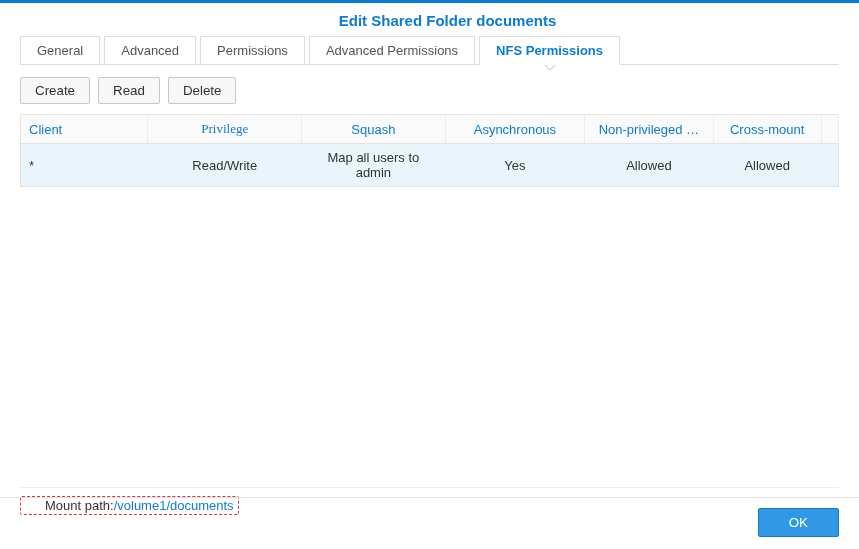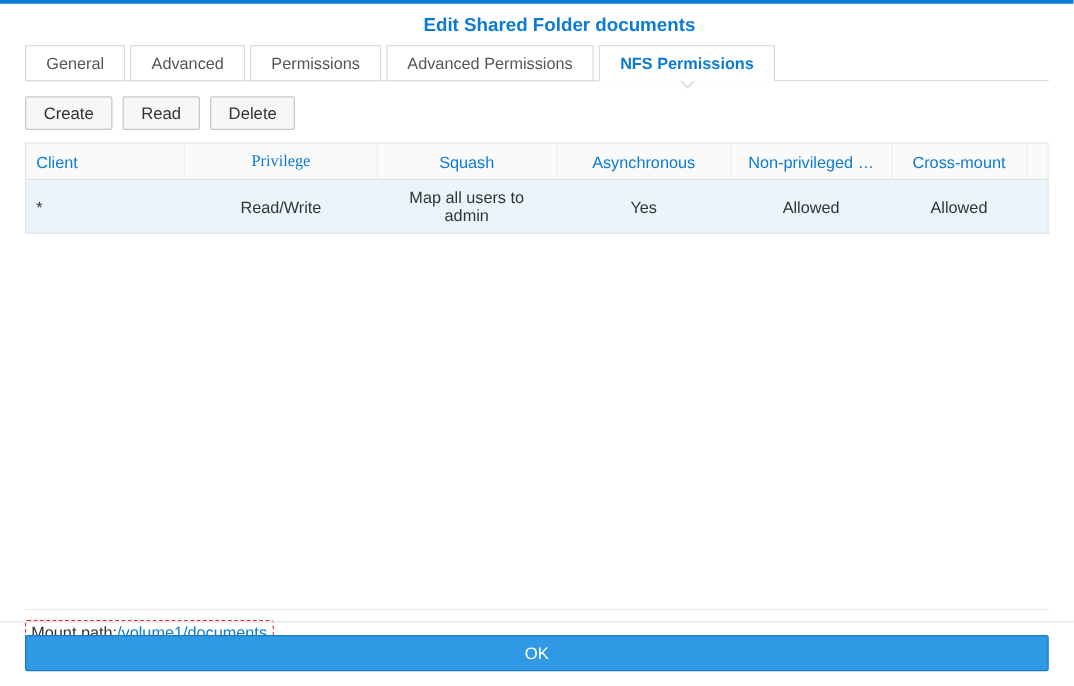--- a/index.html
+++ b/index.html
@@ -27,23 +27,23 @@
   .table td { padding: 6px 8px; background: #eaf4fb; text-align: center; }
   .table td:first-child { text-align: left; }
   .col-client { width: 126px; }
   .col-priv { width: 152px; font-family: Liberation Serif, serif; }
   .col-squash { width: 142px; }
   .col-async { width: 138px; }
   .col-nonpriv { width: 127px; }
   .col-cross { width: 107px; }
   .mount-wrap { margin-top: 300px; border-top: 1px solid #eee; padding-top: 8px; }
   .mount-box { display: inline-block; border: 1.5px dashed #d33; padding: 1px 4px; border-radius: 2px; }
-  .mount-label { color: #333; }
+  .mount-label { color: #333; margin-left: 20px; }
   .mount-path { color: #0b7bd6; }
-  .footer { position: absolute; bottom: 0; left: 0; right: 0; padding: 10px 20px 12px; border-top: 1px solid #e3e3e3; display: flex; justify-content: flex-end; gap: 10px; flex-direction: column; }
+  .footer { position: absolute; bottom: 0; left: 0; right: 0; padding: 10px 20px 12px; border-top: 1px solid #e3e3e3; display: flex; justify-content: flex-end; gap: 10px; }
   .btn-primary { padding: 6px 30px; background: #2f99e6; color: #fff; border: 1px solid #1e7bc2; border-radius: 2px; cursor: pointer; }
   .btn-secondary { padding: 6px 22px; background: #f7f7f7; color: #555; border: 1px solid #c7c7c7; border-radius: 2px; cursor: pointer; }
 </style>
 </head>
 <body>
 
 <div class="topbar"></div>
 <div class="title">Edit Shared Folder documents</div>
 
 <div class="content">

